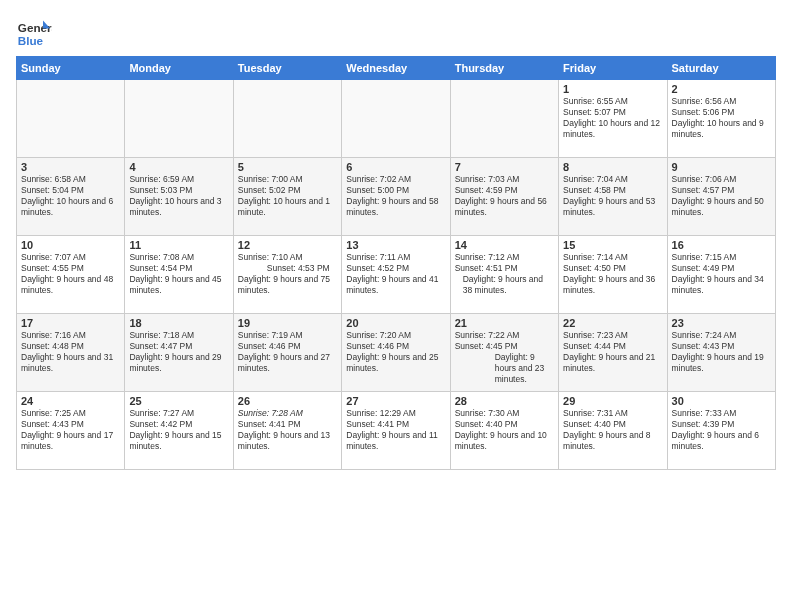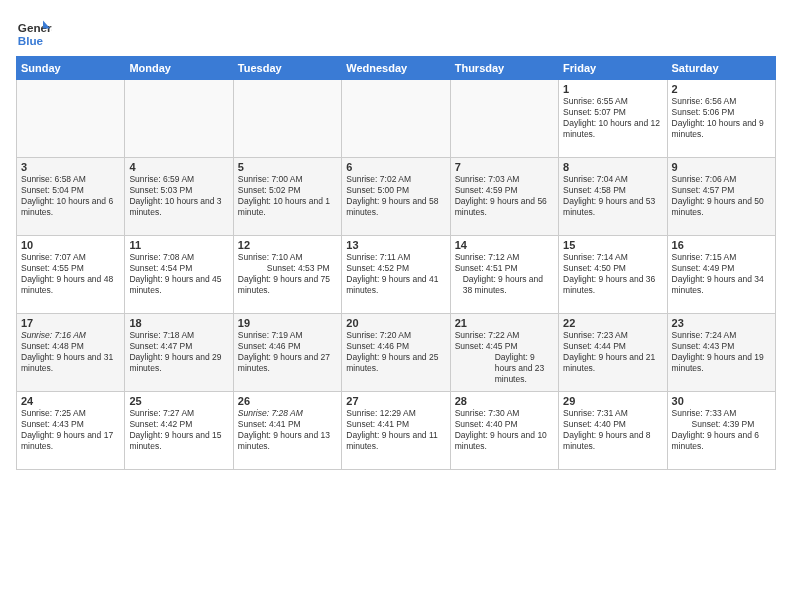--- a/index.html
+++ b/index.html
@@ -208,21 +208,21 @@
           <td>
             <span class="day-num">16</span>
             <div style="line-height: 1.3;">Sunrise: 7:15 AM</div>
             <div style="line-height: 1.3;">Sunset: 4:49 PM</div>
             <div style="line-height: 1.3;">Daylight: 9 hours and 34 minutes.</div>
           </td>
         </tr>
         <tr>
           <td>
             <span class="day-num">17</span>
-            <div style="line-height: 1.3; font-style: italic;">Sunrise: 7:16 AM</div>
+            <div style="line-height: 1.3;">Sunrise: 7:16 AM</div>
             <div style="line-height: 1.3;">Sunset: 4:48 PM</div>
             <div style="line-height: 1.3;">Daylight: 9 hours and 31 minutes.</div>
           </td>
           <td>
             <span class="day-num">18</span>
             <div style="line-height: 1.3;">Sunrise: 7:18 AM</div>
             <div style="line-height: 1.3;">Sunset: 4:47 PM</div>
             <div style="line-height: 1.3;">Daylight: 9 hours and 29 minutes.</div>
           </td>
           <td>
@@ -289,19 +289,19 @@
           </td>
           <td>
             <span class="day-num">29</span>
             <div style="line-height: 1.3;">Sunrise: 7:31 AM</div>
             <div style="line-height: 1.3;">Sunset: 4:40 PM</div>
             <div style="line-height: 1.3;">Daylight: 9 hours and 8 minutes.</div>
           </td>
           <td>
             <span class="day-num">30</span>
             <div style="line-height: 1.3;">Sunrise: 7:33 AM</div>
-            <div style="line-height: 1.3; margin-left: 20px;">Sunset: 4:39 PM</div>
+            <div style="line-height: 1.3;">Sunset: 4:39 PM</div>
             <div style="line-height: 1.3;">Daylight: 9 hours and 6 minutes.</div>
           </td>
         </tr>
       </tbody>
   </table>
 </div>
 
 </body></html>

